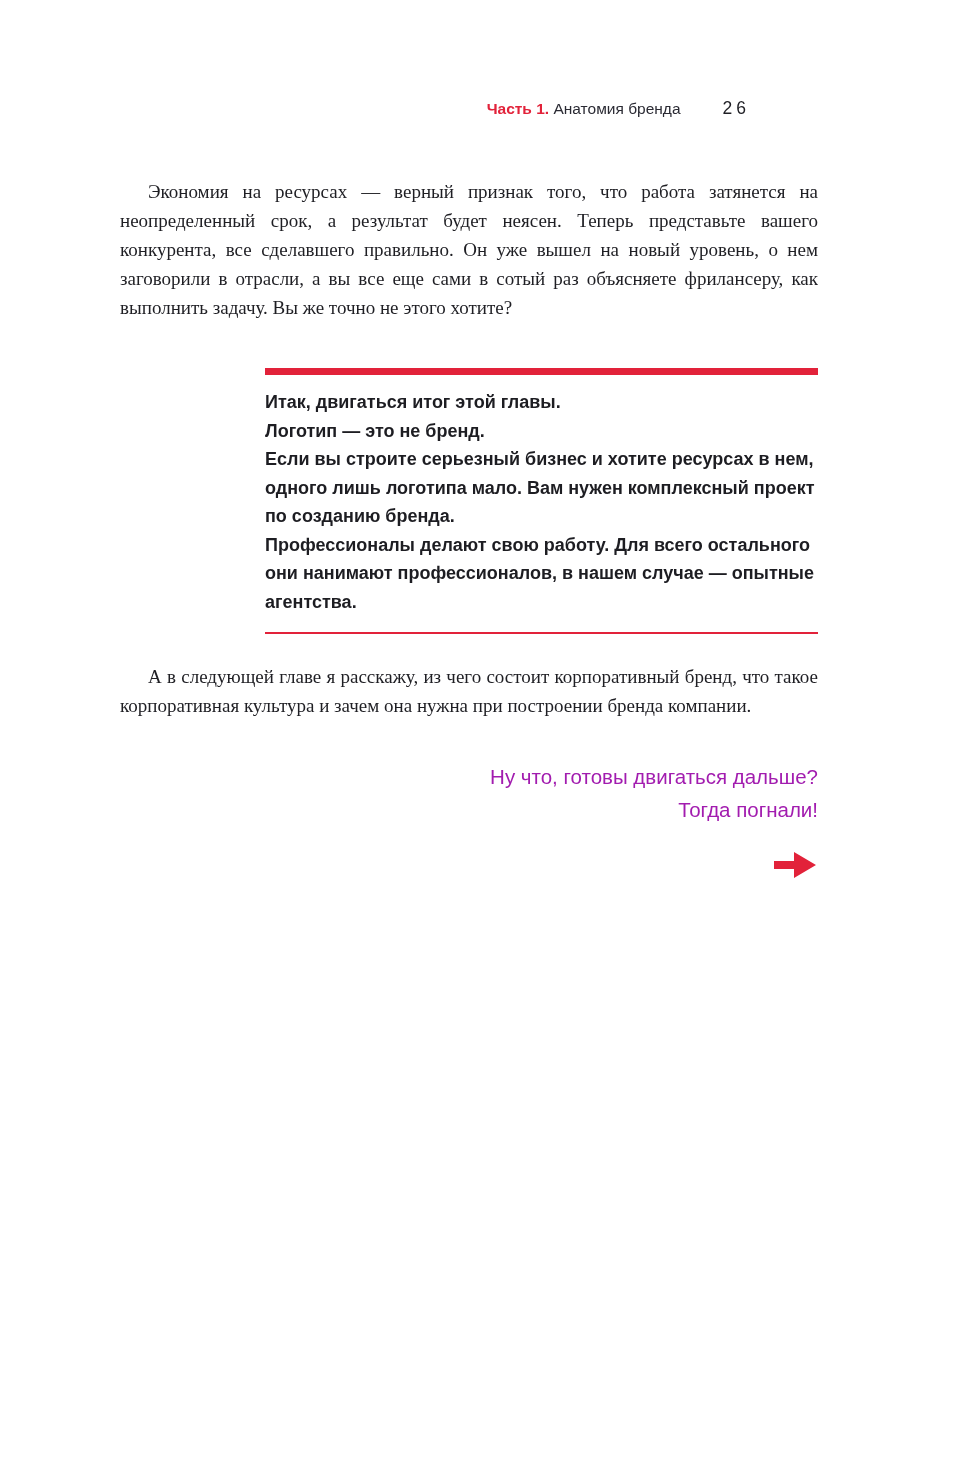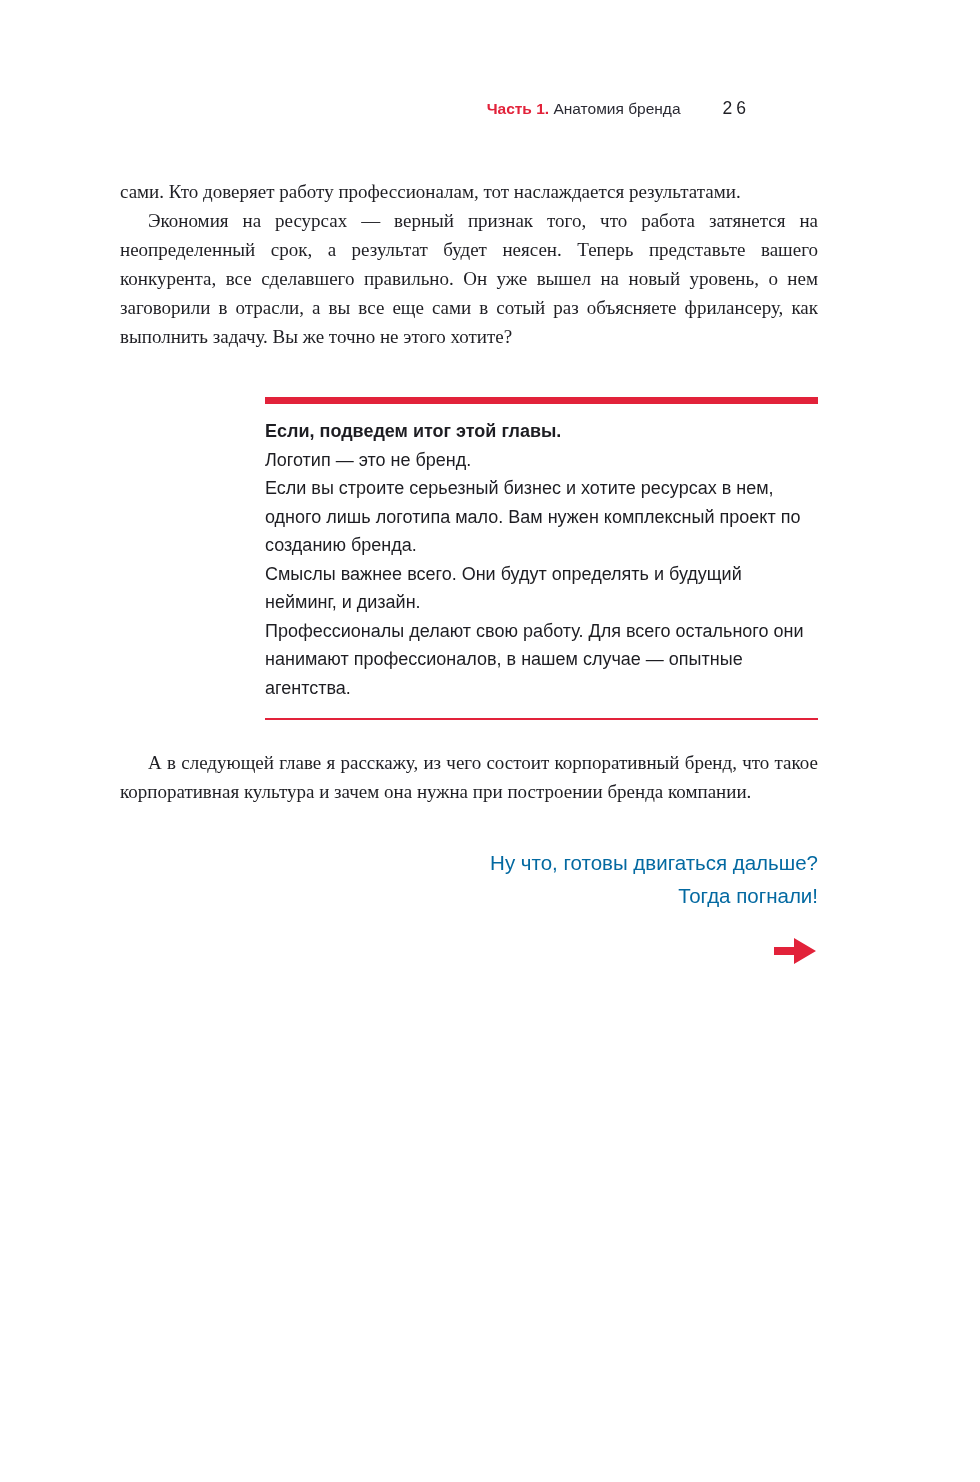--- a/index.html
+++ b/index.html
@@ -64,35 +64,35 @@
     padding: 13px 0 16px 0;
     font-family: "Liberation Sans", sans-serif;
     font-size: 18px;
     line-height: 28.5px;
     color: #1d1d22;
   }
   .callout .callout-title {
     font-weight: 700;
     margin: 0;
   }
-  .callout p { margin: 0; }
+  .callout p { margin: 0; font-weight: bold; }
 
   
   .closing {
     margin-top: 28px;
     font-family: Liberation Serif, serif;
   }
 
   .outro {
     margin-top: 40px;
     text-align: right;
     font-family: "Liberation Sans", sans-serif;
     font-size: 20.5px;
     line-height: 33px;
-    color: #0369a1;
+    color: #a21caf;
   }
 
   .arrow-wrap {
     margin-top: 22px;
     text-align: right;
   }
   .arrow-wrap svg {
     display: inline-block;
     width: 46px;
     height: 34px;
@@ -107,29 +107,27 @@
     <div class="running-head">
       <span class="chapter-label">Часть 1.</span>
       <span class="chapter-title">Анатомия бренда</span>
     </div>
     <div class="page-number">26</div>
   </div>
 
   <div class="content">
 
     <div class="body-text">
-      <p>сами. Кто доверяет работу профессионалам, тот наслаждается результатами.</p>
       <p class="indent">Экономия на ресурсах — верный признак того, что работа затянется на неопределенный срок, а результат будет неясен. Теперь представьте вашего конкурента, все сделавшего правильно. Он уже вышел на новый уровень, о нем заговорили в отрасли, а вы все еще сами в сотый раз объясняете фрилансеру, как выполнить задачу. Вы же точно не этого хотите?</p>
     </div>
 
     <div class="callout">
-      <p class="callout-title">Если, подведем итог этой главы.</p>
+      <p class="callout-title">Итак, двигаться итог этой главы.</p>
       <p>Логотип — это не бренд.</p>
       <p>Если вы строите серьезный бизнес и хотите ресурсах в нем, одного лишь логотипа мало. Вам нужен комплексный проект по созданию бренда.</p>
-      <p>Смыслы важнее всего. Они будут определять и будущий нейминг, и дизайн.</p>
       <p>Профессионалы делают свою работу. Для всего остального они нанимают профессионалов, в нашем случае — опытные агентства.</p>
     </div>
 
     <div class="body-text closing">
       <p class="indent">А в следующей главе я расскажу, из чего состоит корпоративный бренд, что такое корпоративная культура и зачем она нужна при построении бренда компании.</p>
     </div>
 
     <div class="outro">
       <div>Ну что, готовы двигаться дальше?</div>
       <div>Тогда погнали!</div>

